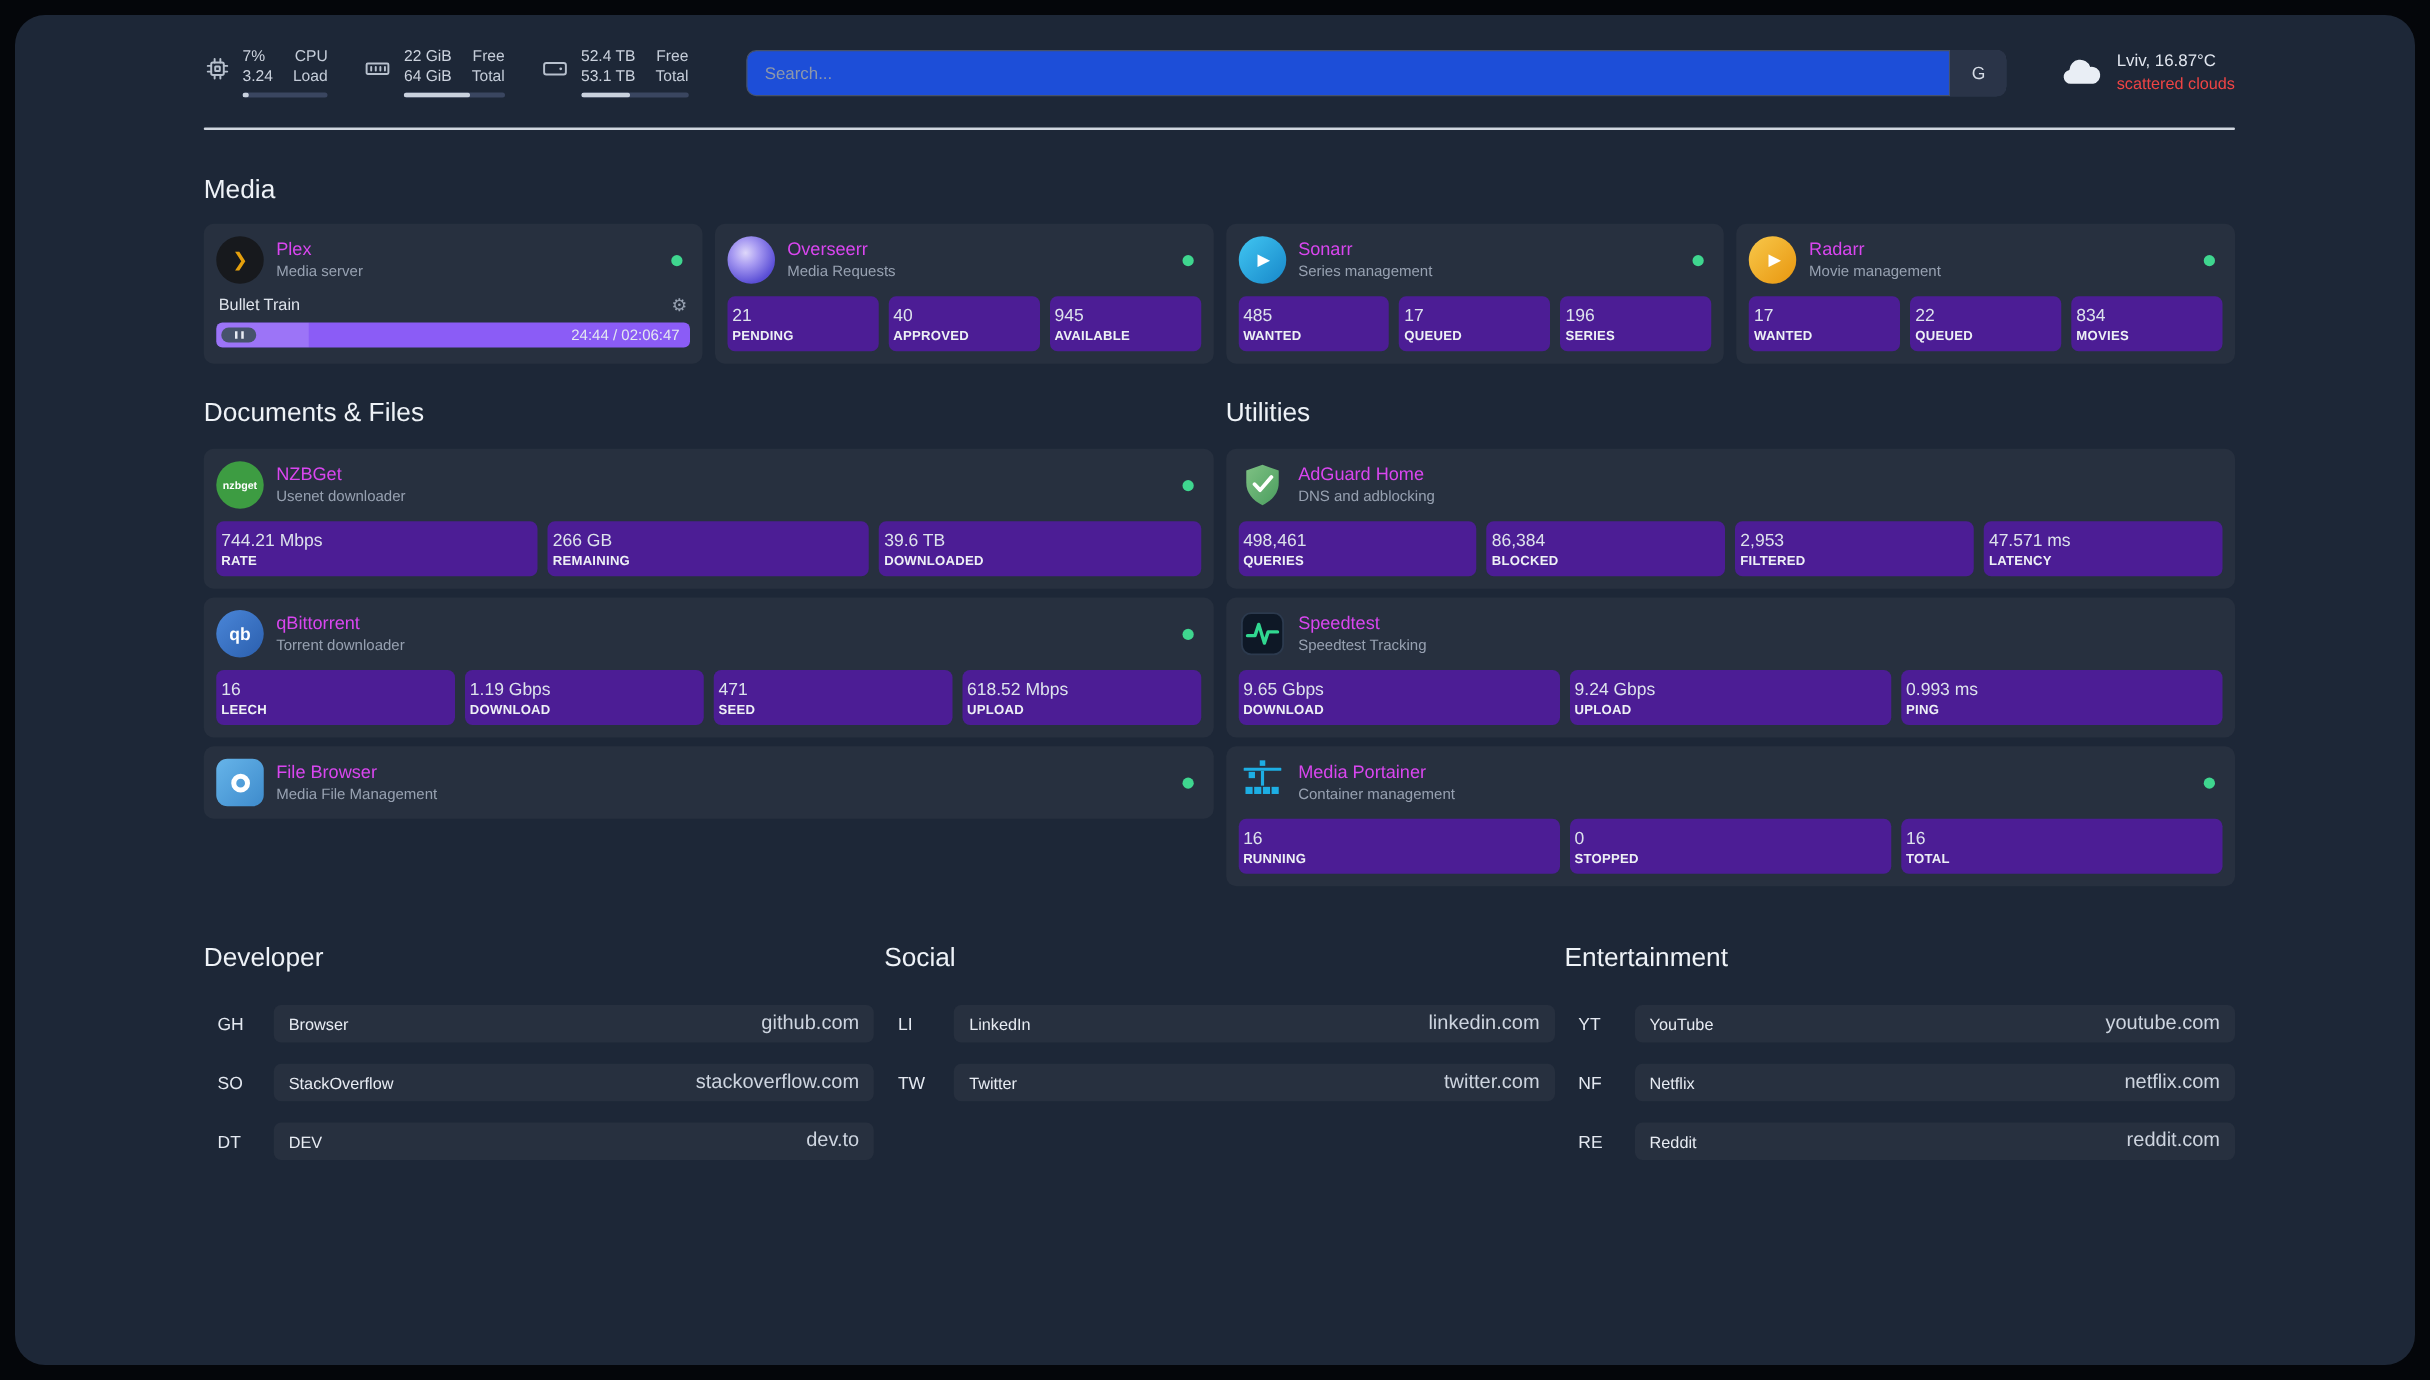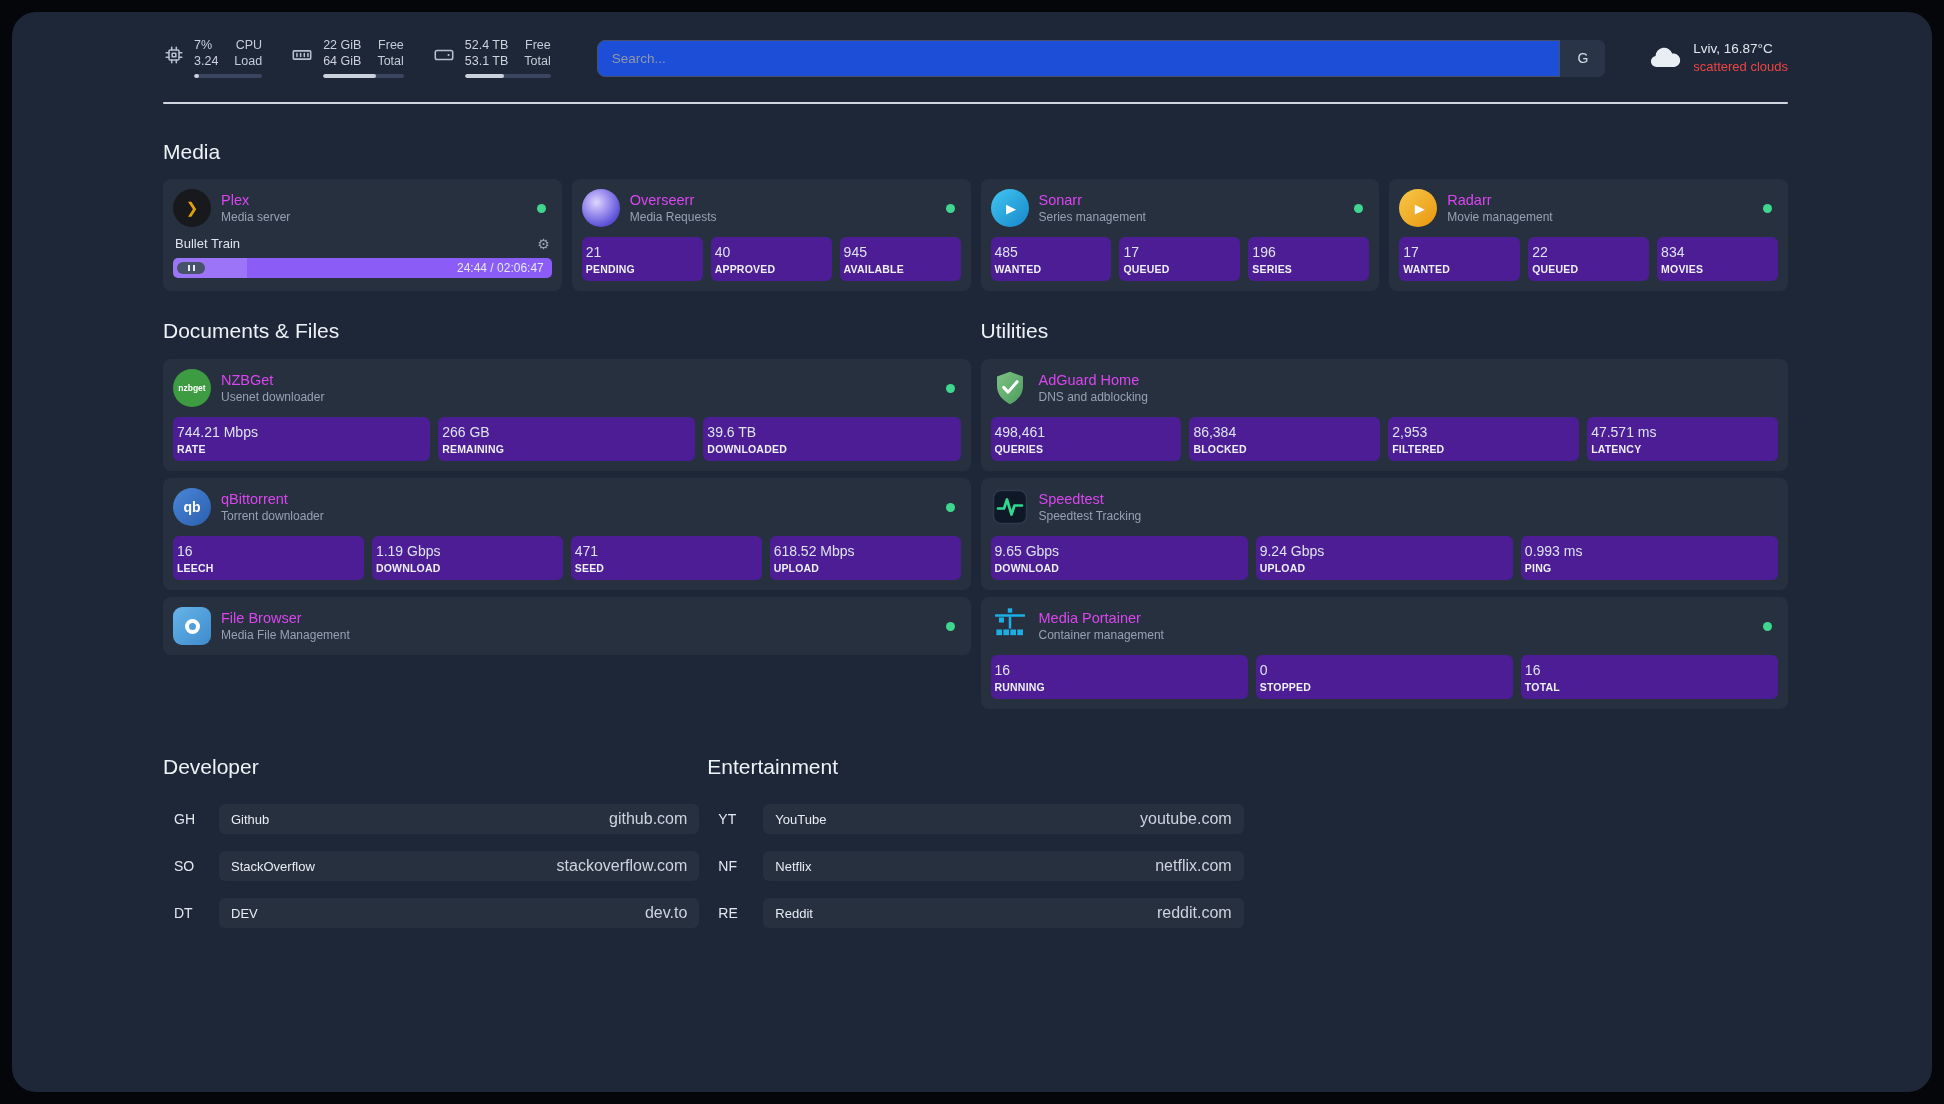--- a/index.html
+++ b/index.html
@@ -470,41 +470,60 @@
   </div>
 
   <div class="bookmarks">
 
     <section>
       <h2 class="sec-title">Developer</h2>
       <div class="bm-list">
         <div class="bm-row">
           <span class="bm-abbr">GH</span>
           <span class="bm-pill">
-            <span class="bm-name">Github</span>
+            <span class="bm-name">Browser</span>
             <span class="bm-url">github.com</span>
           </span>
         </div>
         <div class="bm-row">
           <span class="bm-abbr">SO</span>
           <span class="bm-pill">
             <span class="bm-name">StackOverflow</span>
             <span class="bm-url">stackoverflow.com</span>
           </span>
         </div>
         <div class="bm-row">
           <span class="bm-abbr">DT</span>
           <span class="bm-pill">
             <span class="bm-name">DEV</span>
             <span class="bm-url">dev.to</span>
           </span>
         </div>
       </div>
     </section>
 
+    <section>
+      <h2 class="sec-title">Social</h2>
+      <div class="bm-list">
+        <div class="bm-row">
+          <span class="bm-abbr">LI</span>
+          <span class="bm-pill">
+            <span class="bm-name">LinkedIn</span>
+            <span class="bm-url">linkedin.com</span>
+          </span>
+        </div>
+        <div class="bm-row">
+          <span class="bm-abbr">TW</span>
+          <span class="bm-pill">
+            <span class="bm-name">Twitter</span>
+            <span class="bm-url">twitter.com</span>
+          </span>
+        </div>
+      </div>
+    </section>
 
     <section>
       <h2 class="sec-title">Entertainment</h2>
       <div class="bm-list">
         <div class="bm-row">
           <span class="bm-abbr">YT</span>
           <span class="bm-pill">
             <span class="bm-name">YouTube</span>
             <span class="bm-url">youtube.com</span>
           </span>

